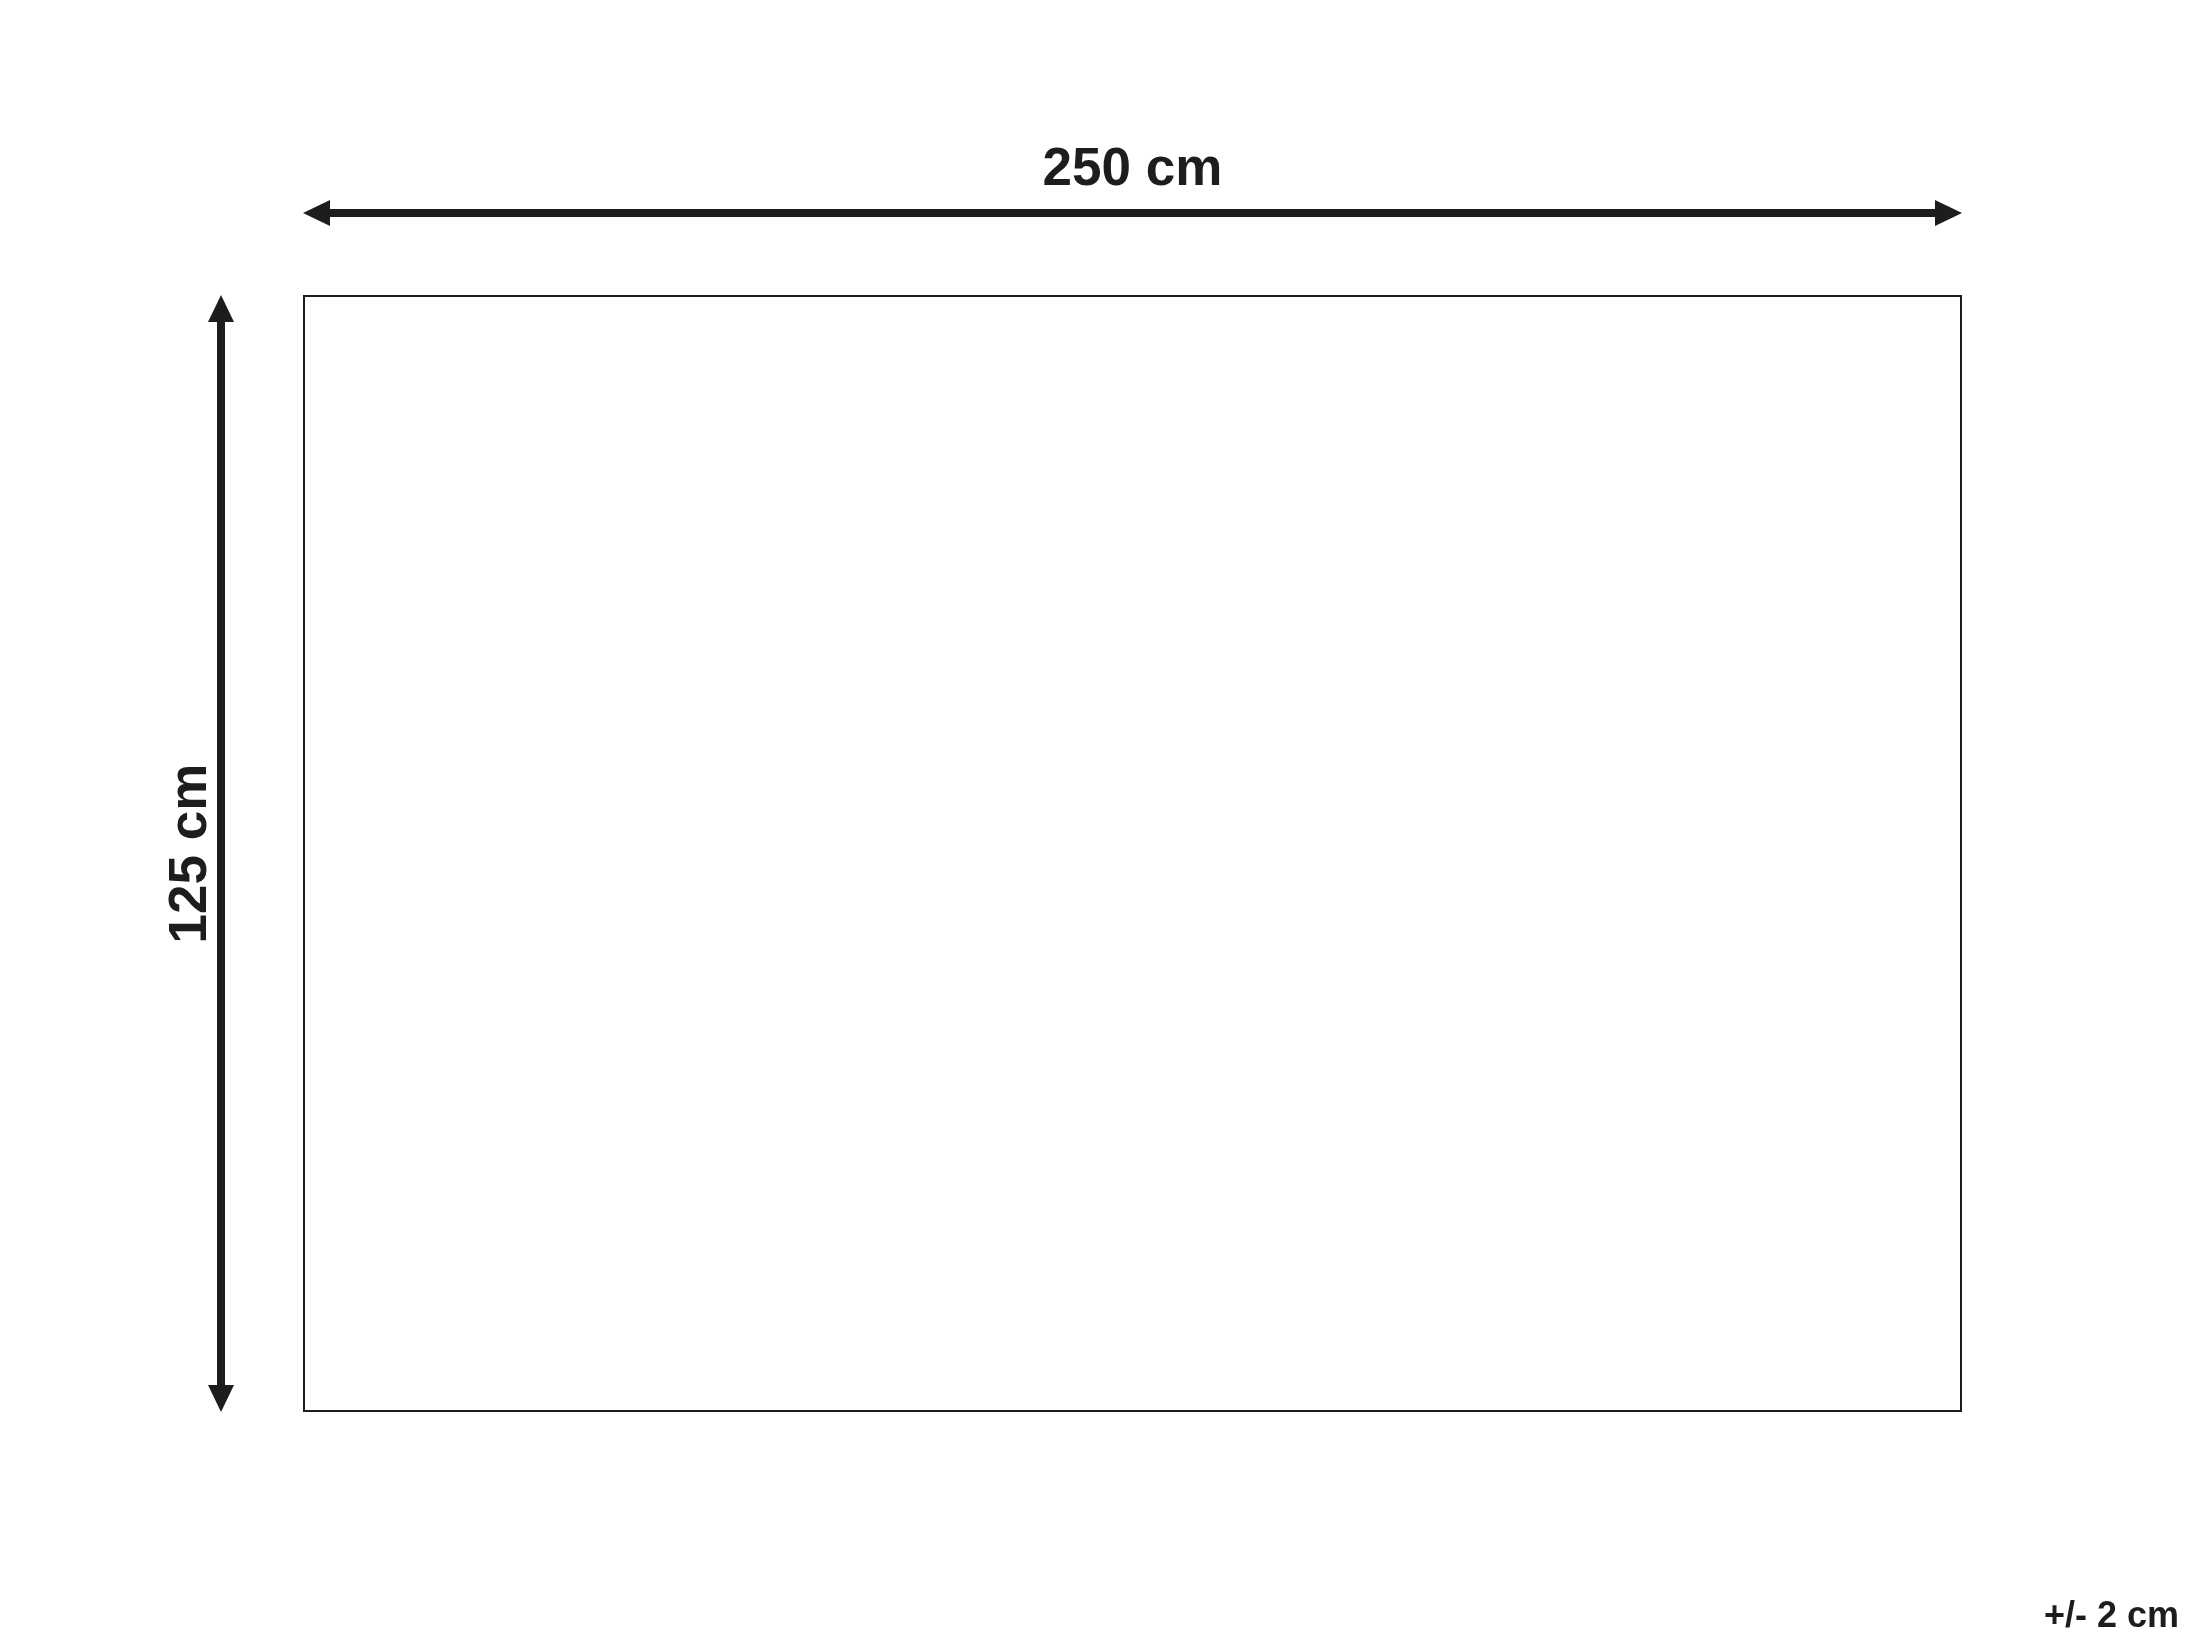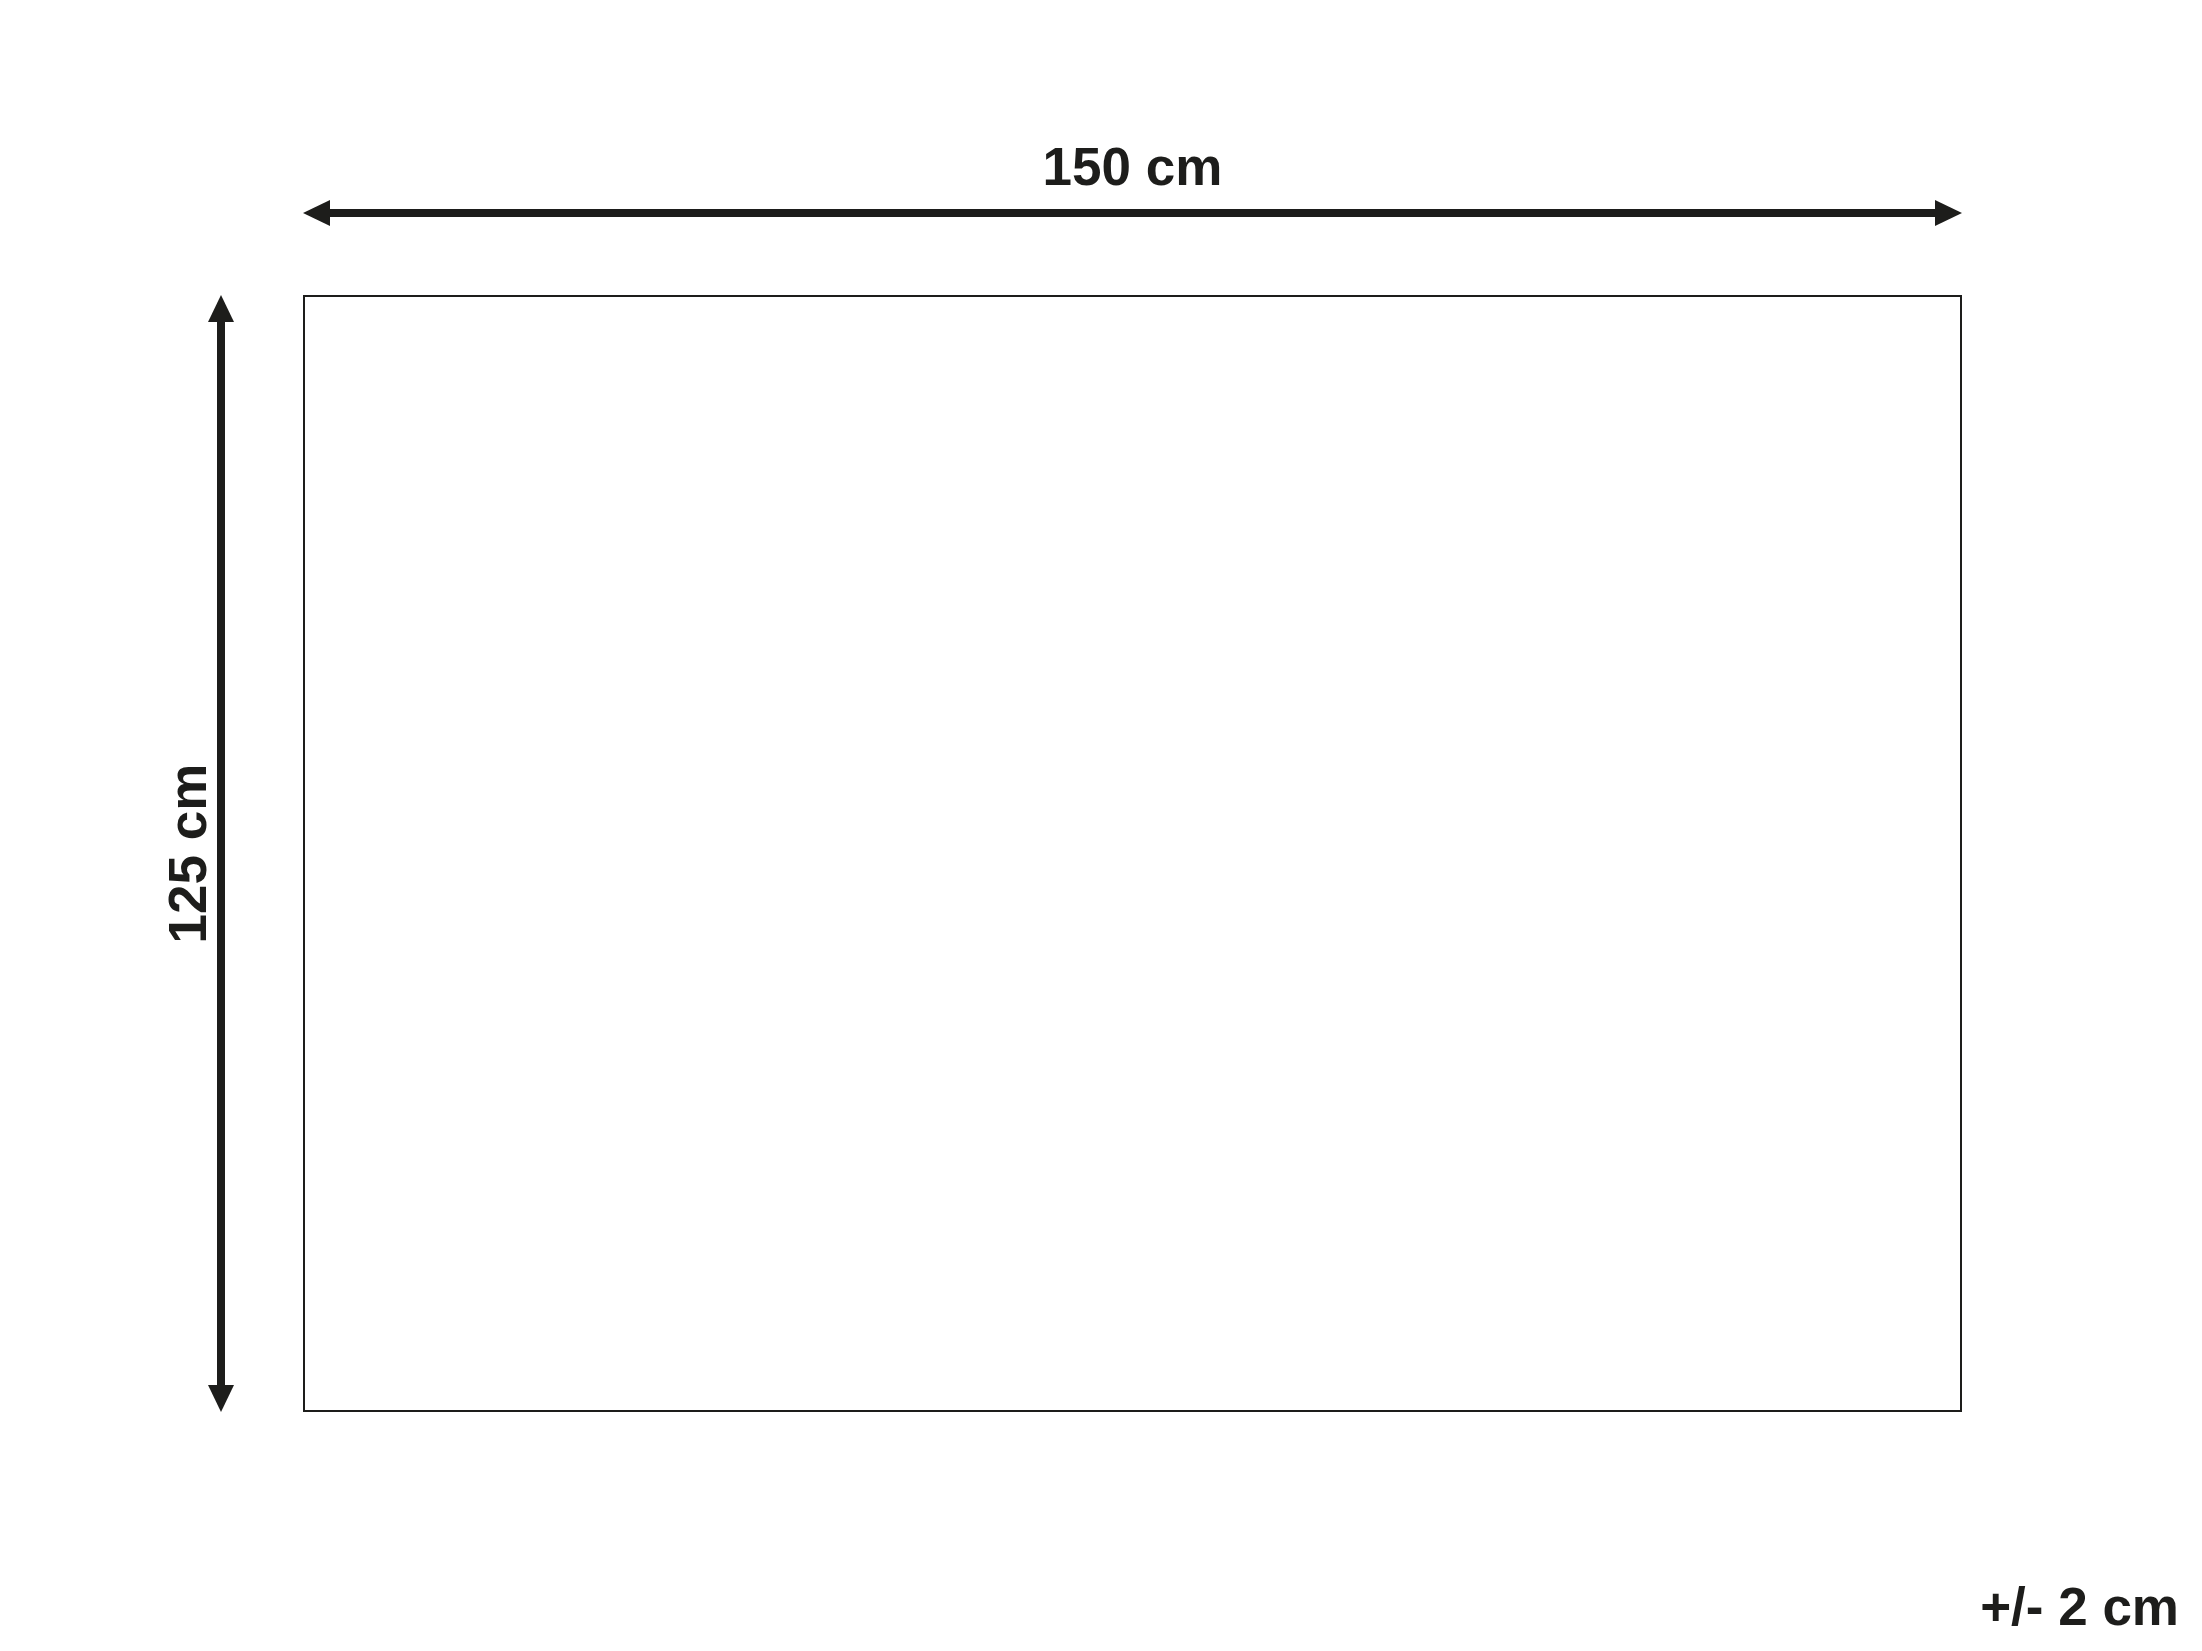--- a/index.html
+++ b/index.html
@@ -58,21 +58,21 @@
     align-items: center;
     justify-content: center;
   }
   .height-label-wrap .dim-label {
     position: static;
     transform: rotate(-90deg);
   }
   .tolerance-label {
     right: 24px;
     bottom: 19px;
-    font-size: 53px;
+    font-size: 36px;
     text-align: center;
   }
 
   
   .h-arrow {
     position: absolute;
     left: 303px;
     top: 199px;
     width: 1659px;
     height: 27.5px;
@@ -103,21 +103,21 @@
   .head.left  { border-top: 13.8px solid transparent; border-bottom: 13.8px solid transparent; border-right: 27px solid var(--ink); }
   .head.right { border-top: 13.8px solid transparent; border-bottom: 13.8px solid transparent; border-left: 27px solid var(--ink); }
   .head.up    { border-left: 13.8px solid transparent; border-right: 13.8px solid transparent; border-bottom: 27px solid var(--ink); }
   .head.down  { border-left: 13.8px solid transparent; border-right: 13.8px solid transparent; border-top: 27px solid var(--ink); }
 </style>
 </head>
 <body>
 
 <div class="stage">
 
-  <div class="dim-label width-label">150 cm</div>
+  <div class="dim-label width-label">250 cm</div>
 
   <div class="h-arrow">
     <div class="head left"></div>
     <div class="shaft"></div>
     <div class="head right"></div>
   </div>
 
   <div class="height-label-wrap">
     <div class="dim-label">125 cm</div>
   </div>

